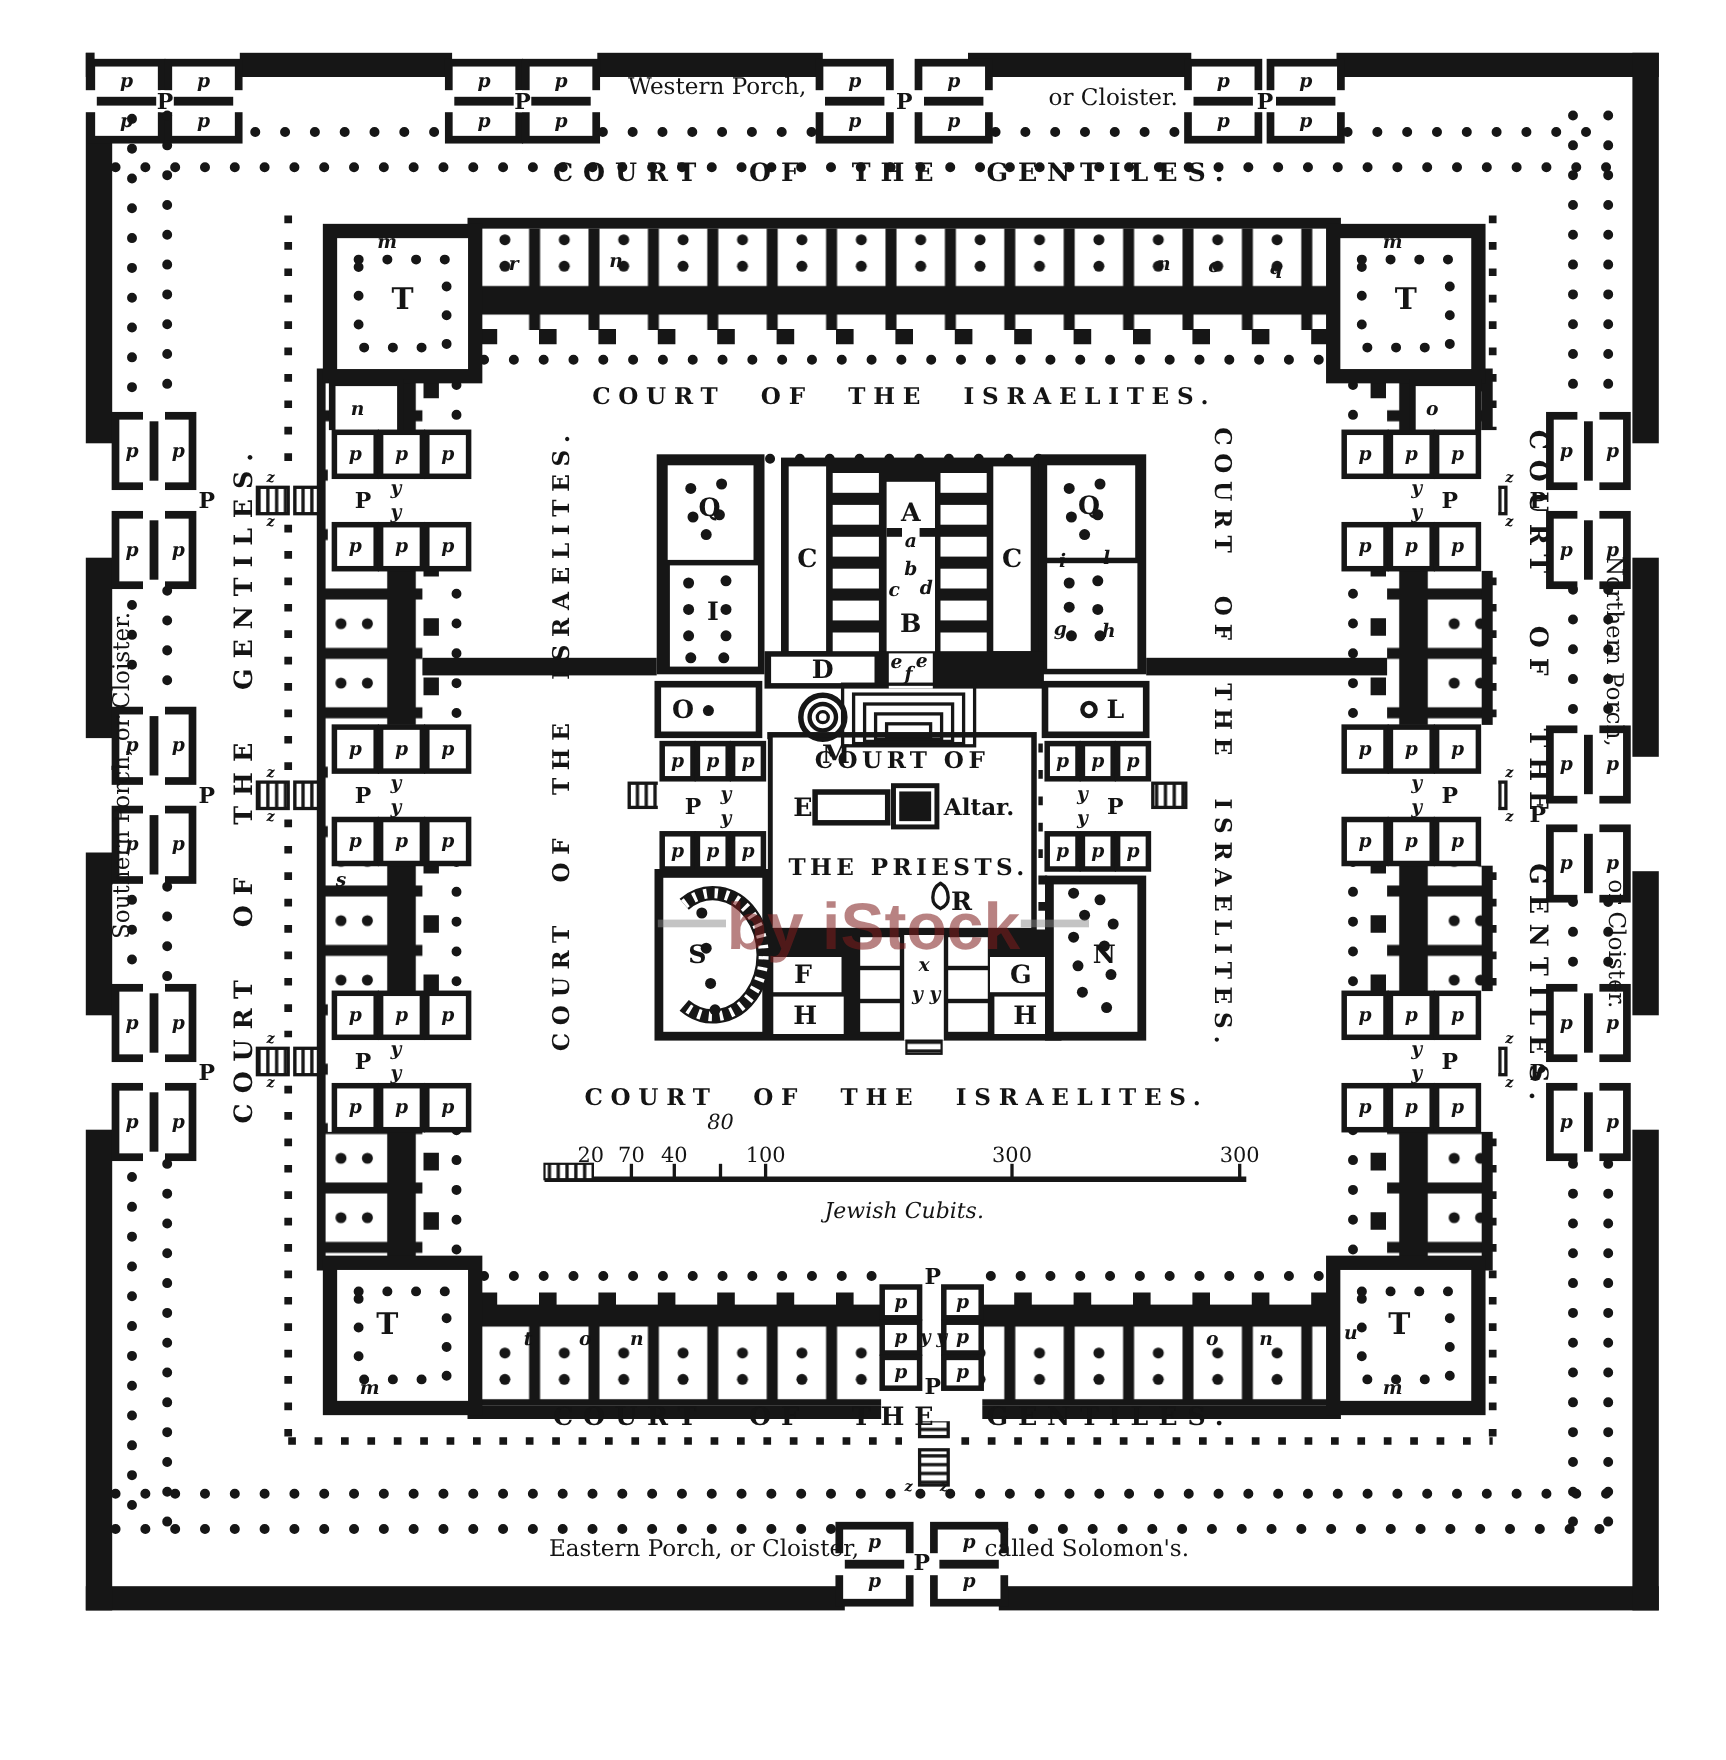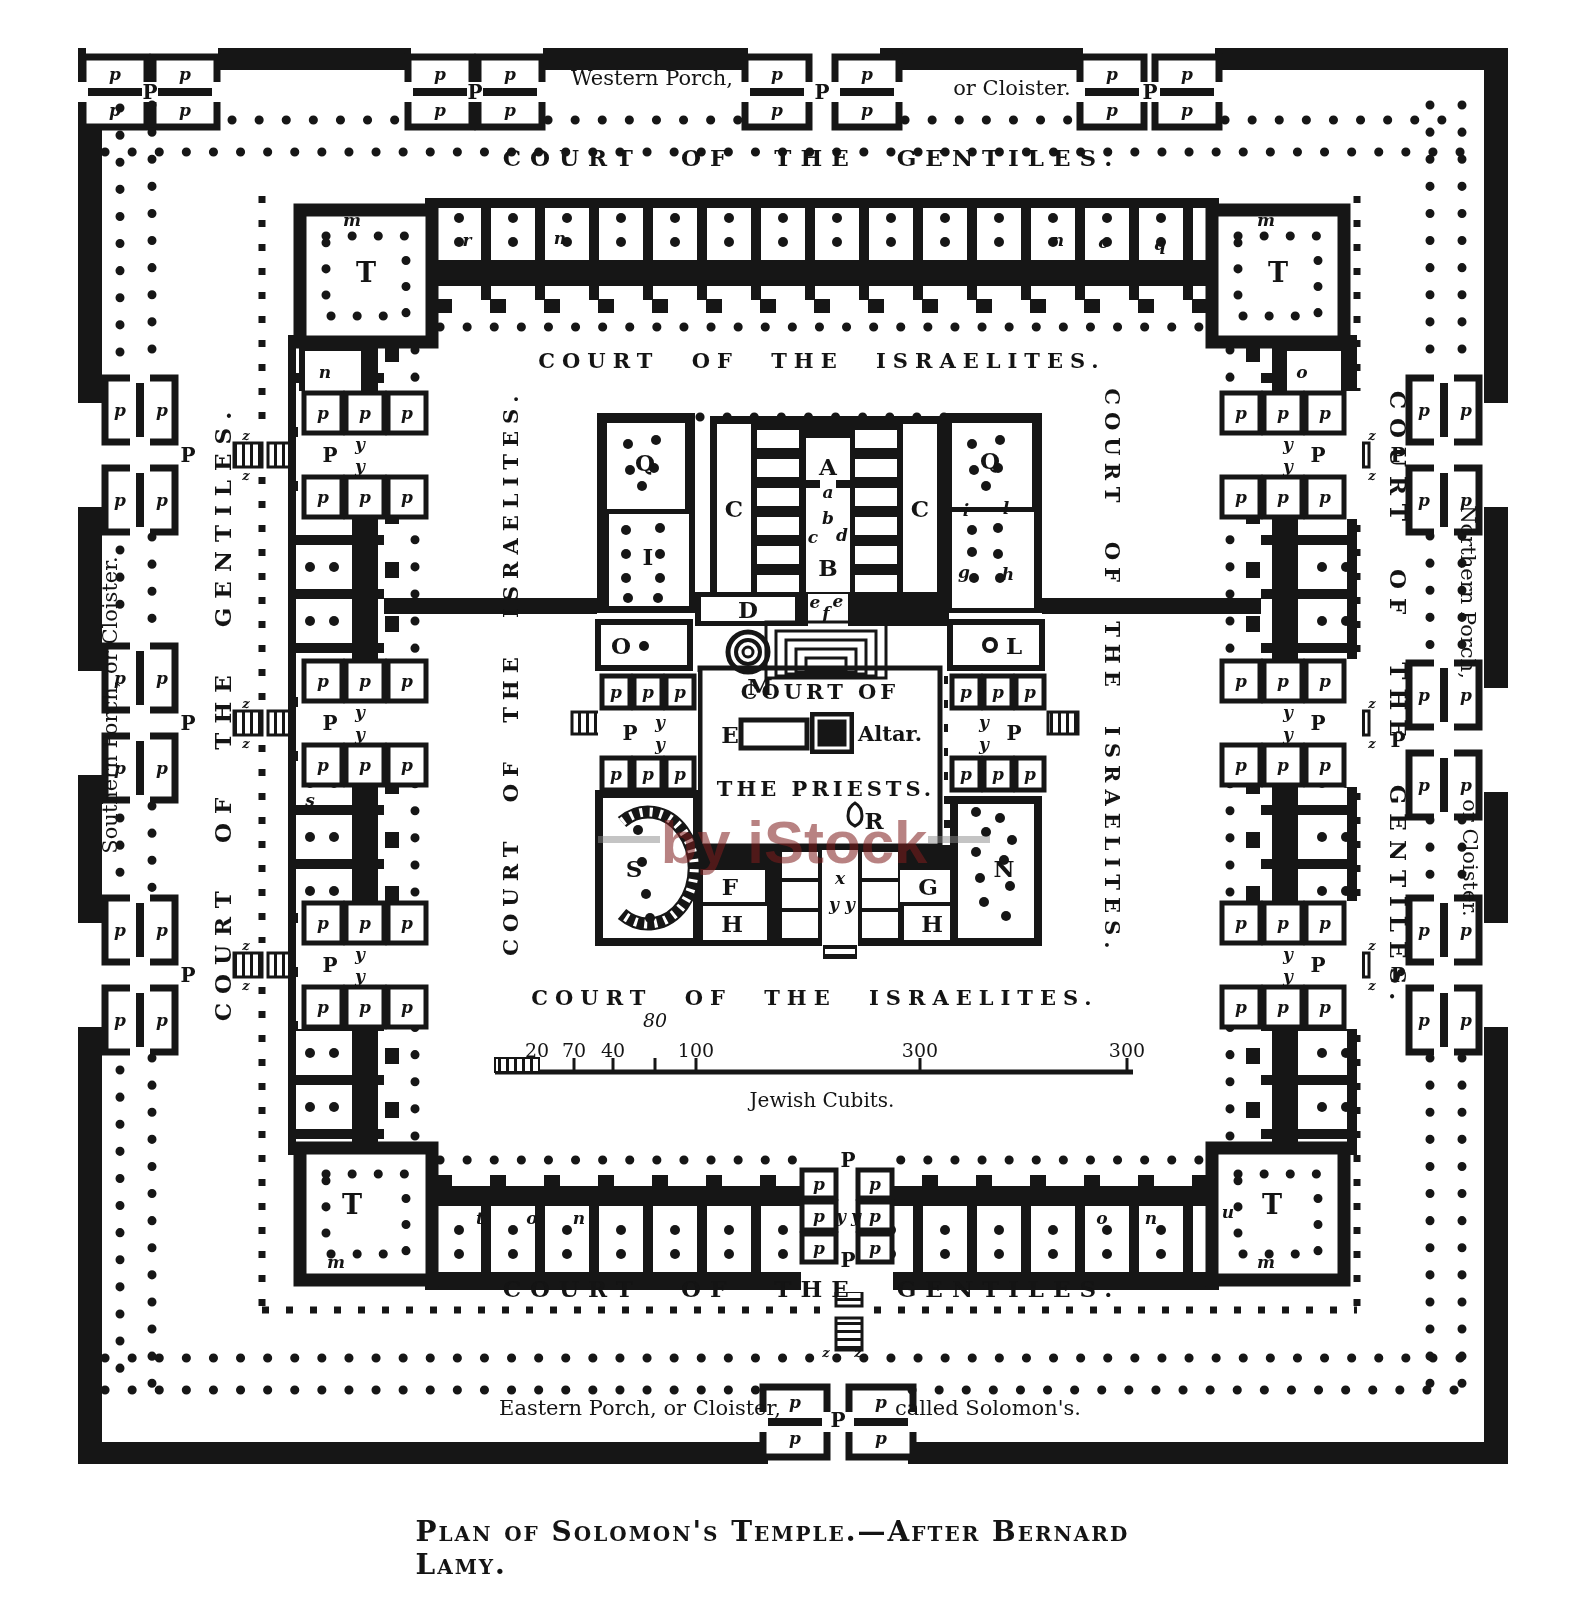--- a/index.html
+++ b/index.html
@@ -15,21 +15,21 @@
   .teethSm{fill:none;stroke:#161616;stroke-width:10;stroke-dasharray:12 26;}
   .cell{fill:#ffffff;stroke:#161616;stroke-width:5;}
   .room{fill:#ffffff;stroke:#161616;stroke-width:6;}
   
   .lbl{position:absolute;transform:translate(-50%,-50%);white-space:nowrap;}
   .vL{transform:translate(-50%,-50%) rotate(-90deg);}
   .vR{transform:translate(-50%,-50%) rotate(90deg);}
   .court{font-size:23px;font-weight:bold;letter-spacing:9px;word-spacing:22px;}
   .courtSm{font-size:21px;font-weight:bold;letter-spacing:7px;word-spacing:18px;}
   .porch{font-size:21px;}
-  .ital{font-size:20px;}
+  .ital{font-style:italic;font-size:20px;}
   .pl-c{font-size:20px;font-weight:bold;}
   .pl-C{font-size:23px;font-weight:bold;}
   .pl-T{font-size:27px;font-weight:bold;}
   .pl-l{font-size:17px;font-weight:bold;font-style:italic;}
   .pl-z{font-size:13px;font-weight:bold;font-style:italic;}
   .scale-num{position:absolute;transform:translate(-50%,-50%);font-size:19px;}
   .caption{position:absolute;left:800px;top:1548px;transform:translate(-50%,-50%);
            font-size:28px;font-variant:small-caps;font-weight:600;letter-spacing:2px;}
   
   #wm{position:absolute;left:0;top:0;width:100%;height:100%;pointer-events:none;}
@@ -627,14 +627,13 @@
       <span class="lbl pl-l" style="left: 984px; top: 722px;">y</span>
       <span class="lbl pl-l" style="left: 984px; top: 744px;">y</span>
     </div>
 
   <div id="wm">
     <div class="wm-line l"></div>
     <div class="wm-by">by iStock</div>
     <div class="wm-line r"></div>
   </div>
 
-  <div class="caption">Plan of Solomon's Temple.—After Bernard Lamy.</div>
 </div>
 
 </body></html>

